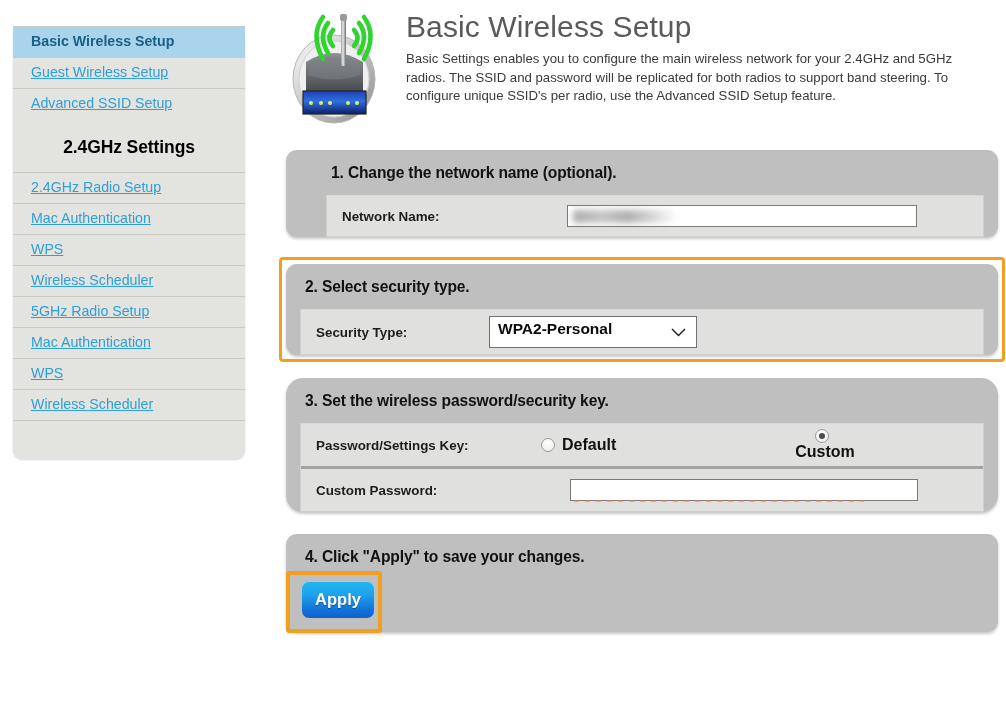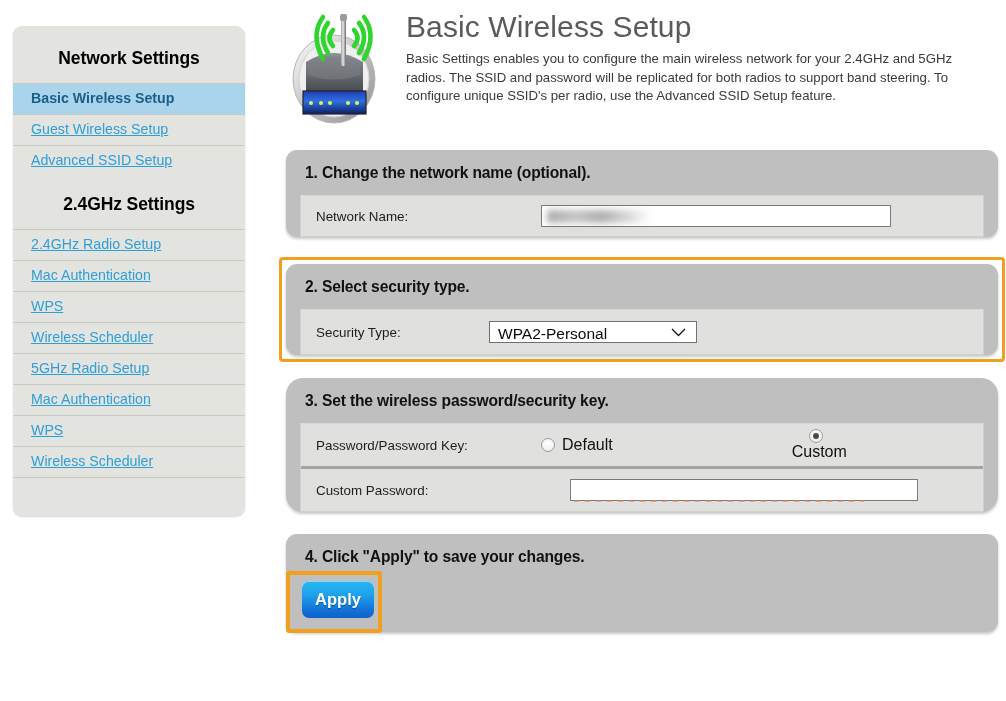--- a/index.html
+++ b/index.html
@@ -120,20 +120,21 @@
     background: #e0e0de;
     margin: 0 14px 16px 14px;
     border: 1px solid #cfcfcc;
     border-top-color: #d7d7d4;
   }
   .form-row {
     display: flex;
     align-items: center;
     min-height: 40px;
     padding: 0;
+    font-weight: bold;
   }
   .form-row + .form-row { border-top: 3px solid #a3a3a3; }
   .form-label {
     width: 240px;
     flex: 0 0 240px;
     font-size: 13.4px;
     color: #1d1d1d;
     padding-left: 15px;
     box-sizing: border-box;
   }
@@ -174,21 +175,21 @@
         rgba(226,131,90,0.62) 0px,
         rgba(226,131,90,0.62) 5px,
         rgba(226,131,90,0) 5px,
         rgba(226,131,90,0) 11px);
     filter: blur(0.6px);
   }
 
   .select-box {
     position: relative;
     width: 208px;
-    height: 22px;
+    height: 32px;
     border: 1px solid #707070;
     background: #ffffff;
     box-sizing: border-box;
     font-size: 15.5px;
     color: #0b0b0b;
     line-height: 24px;
     padding-left: 8px;
     cursor: pointer;
   }
   .select-chev {
@@ -270,21 +271,20 @@
     border-radius: 3px;
     pointer-events: none;
     box-sizing: border-box;
   }
 </style>
 </head>
 <body>
 
 <div id="sidebar">
 
-  <div class="nav-group-title first">Network Settings</div>
   <div class="nav-item active">
     <span class="lnk">Basic Wireless Setup</span>
   </div>
   <div class="nav-item">
     <span class="lnk">Guest Wireless Setup</span>
   </div>
   <div class="nav-item">
     <span class="lnk">Advanced SSID Setup</span>
   </div>
 
@@ -371,21 +371,21 @@
           <path d="M78 11 q13 18 0 42"></path>
         </g>
       </svg>
     </div>
     <div id="header-text">
       <h1 id="page-title">Basic Wireless Setup</h1>
       <p id="page-desc">Basic Settings enables you to configure the main wireless network for your 2.4GHz and 5GHz radios. The SSID and password will be replicated for both radios to support band steering. To configure unique SSID's per radio, use the Advanced SSID Setup feature.</p>
     </div>
   </div>
 
-  <div class="panel" style="margin-top:14px;">
+  <div class="panel" style="margin-top:14px;padding-left:26px;">
     <div class="panel-head">1. Change the network name (optional).</div>
     <div class="panel-body">
       <div class="form-row">
         <div class="form-label">Network Name:</div>
         <div class="form-control">
           <div class="text-input" id="network-name-input">
             <div class="blur-text"></div>
           </div>
         </div>
       </div>
@@ -409,21 +409,21 @@
           </div>
         </div>
       </div>
     </div>
   </div>
 
   <div class="panel" style="margin-top:23px;border-radius:17px;">
     <div class="panel-head">3. Set the wireless password/security key.</div>
     <div class="panel-body">
       <div class="form-row" style="min-height:42px;">
-        <div class="form-label">Password/Password Key:</div>
+        <div class="form-label">Password/Settings Key:</div>
         <div class="form-control">
           <label class="radio-wrap">
             <span class="radio"></span>
             <span class="radio-label">Default</span>
           </label>
           <label class="radio-wrap">
             <span class="radio checked"></span>
             <span class="radio-label">Custom</span>
           </label>
         </div>

